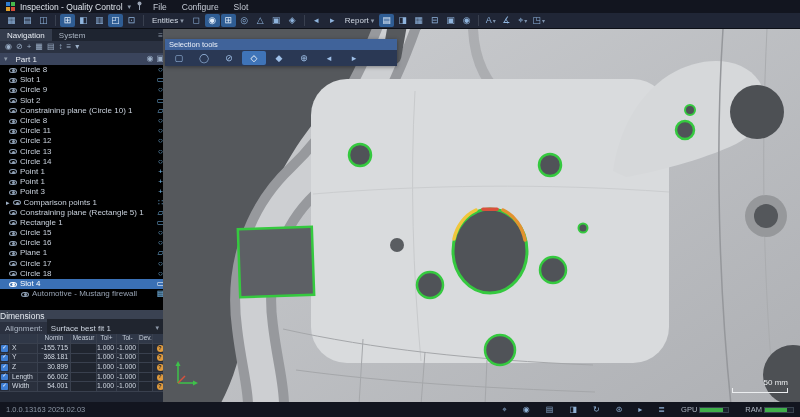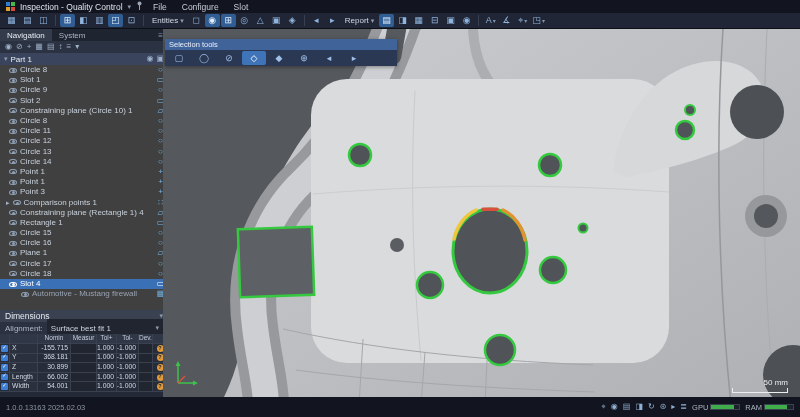--- a/index.html
+++ b/index.html
@@ -22,50 +22,50 @@
     border-bottom:1px solid #0c0f16;display:flex;align-items:center;gap:1px;padding:0 4px;
     font-size:8px;color:#bcc6d5}
   .tbtn{min-width:15px;height:13px;display:flex;align-items:center;justify-content:center;
     gap:1px;border-radius:2px;color:#8fb4dd;font-size:9px;line-height:1}
   .tbtn .cg{font-size:6px;color:#7e93ad}
   .tbtn.active{background:#2f5d94;color:#e0ecfa}
   .tsep{width:1px;height:11px;background:#39404f;margin:0 3px}
   .tgroup-label{display:flex;align-items:center;gap:2px;color:#d2dae5;padding:0 4px;white-space:nowrap}
 
   
-  #leftpanel{position:absolute;left:0;top:29px;width:169px;bottom:0;background:#404040;
+  #leftpanel{position:absolute;left:0;top:29px;width:169px;bottom:0;background:#000000;
     display:flex;flex-direction:column;font-size:8px;color:#c9d1dc;border-right:1px solid #10131c}
   .tabs{display:flex;height:12px;background:#1e2430;align-items:stretch;flex:0 0 auto}
   .tab{padding:0 7px;display:flex;align-items:center;color:#aab4c2}
   .tab.active{background:#343c4c;color:#e6ebf2}
   .tab-extra{margin-left:auto;display:flex;align-items:center;padding:0 5px;color:#8e99a9}
   .ptool{height:12px;display:flex;align-items:center;gap:4px;background:#2b3242;
     padding:0 5px;color:#9db1c9;font-size:8px;flex:0 0 auto}
   .pbtn{display:flex;align-items:center;justify-content:center;line-height:1}
-  .part-row{height:12px;display:flex;align-items:center;gap:3px;background:#3a445c;
+  .part-row{height:12px;display:flex;align-items:center;gap:8px;background:#3a445c;
     padding:0 4px;color:#eaeef5;flex:0 0 auto}
   .part-label{flex:1}
   .part-icons{display:flex;gap:3px;color:#9db1c9}
   .tree{height:245px;display:flex;flex-direction:column;overflow:hidden;flex:0 0 auto}
   .trow{height:10.2px;display:flex;align-items:center;gap:3px;padding:0 3px 0 6px;line-height:1}
   .trow.selected{background:#3a70b5;color:#fff}
   .trow.selected .tglyph{color:#fff}
   .trow.selected .eye{border-color:#fff}
   .trow.selected .eye::after{background:#fff}
   .trow.indent{padding-left:18px;color:#97a2b2}
   .trow.section{color:#d8dee8}
   .tprefix{color:#9fb0c5;font-size:7px;white-space:nowrap}
   .tlabel{flex:1;white-space:nowrap;overflow:hidden}
   .tglyph{color:#74b7e8;font-size:8px;width:9px;text-align:center}
   .eye{width:8px;height:5px;border:1px solid #8fa0b5;border-radius:50%/60%;position:relative;flex:0 0 auto}
   .eye::after{content:"";position:absolute;left:2px;top:0.5px;width:3px;height:3px;border-radius:50%;background:#8fa0b5}
 
   
   .dims-header{height:12px;background:#3a4252;display:flex;align-items:center;
-    justify-content:space-between;padding:0 5px;color:#e6ebf2;font-size:8.5px;flex:0 0 auto}
+    justify-content:space-between;padding:0 0;color:#e6ebf2;font-size:8.5px;flex:0 0 auto}
   .align-row{height:12px;display:flex;align-items:center;gap:4px;background:#2b3140;
     padding:0 5px;color:#aeb8c6;flex:0 0 auto}
   .align-value{background:#20252f;padding:9px 4px;flex:1;height:10px;display:flex;
     align-items:center;justify-content:space-between;color:#cdd5e0}
   .dhead,.drow{display:grid;grid-template-columns:10px 28px 33px 26px 20px 22px 14px 1fr;flex:0 0 auto}
   .dhead{height:10px}
   .drow{height:9.6px}
   .dcell{border-right:1px solid #39404e;border-bottom:1px solid #39404e;display:flex;
     align-items:center;justify-content:flex-end;padding-right:2px;font-size:6.8px;
     color:#d3dae4;background:#262c39;overflow:hidden;line-height:1}
@@ -99,22 +99,22 @@
   .st-btn{width:24px;height:14px;display:flex;align-items:center;justify-content:center;
     color:#9fc0e8;font-size:9px;border-radius:2px;line-height:1}
   .st-btn.active{background:#3f74b8;color:#fff}
 
   #axis{position:absolute;left:10px;bottom:14px}
   #scalebar{position:absolute;right:12px;bottom:12px;color:#eceef0;font-size:8px;text-align:right}
   .sb-line{width:56px;height:5px;border-left:1px solid #eceef0;border-right:1px solid #eceef0;
     border-bottom:1px solid #eceef0;margin-top:1px}
 
   
-  #statusbar{position:absolute;left:0;bottom:0;right:0;height:20px;background:#12151f;
-    display:flex;align-items:center;gap:5px;padding:0 6px;font-size:7.5px;color:#9aa4b2}
+  #statusbar{position:absolute;left:0;bottom:0;right:0;height:15px;background:#12151f;
+    display:flex;align-items:center;gap:16px;padding:0 6px;font-size:7.5px;color:#9aa4b2}
   .sb-left{margin-right:auto;color:#8b95a3}
   .sbtn{font-size:8px;color:#8fb0d4;line-height:1}
   .meter{display:flex;align-items:center;gap:2px;color:#aeb6c2}
   .meter .bar{width:30px;height:6px;background:#1b212d;border:1px solid #39434f;position:relative}
   .meter .bar i{position:absolute;left:0;top:0;bottom:0;width:80%;background:#3fae4a}
 </style>
 </head>
 <body>
 
 <div class="app">
@@ -409,21 +409,21 @@
         <div class="trow">
           <span class="tprefix">▸</span>
           <span class="eye"></span>
           <span class="tlabel">Comparison points 1</span>
           <span class="tglyph">∷</span>
         </div>
 
         <div class="trow">
           <span class="tprefix"></span>
           <span class="eye"></span>
-          <span class="tlabel">Constraining plane (Rectangle 1) 4</span>
+          <span class="tlabel">Constraining plane (Rectangle 5) 1</span>
           <span class="tglyph">▱</span>
         </div>
 
         <div class="trow">
           <span class="tprefix"></span>
           <span class="eye"></span>
           <span class="tlabel">Rectangle 1</span>
           <span class="tglyph">▭</span>
         </div>
 

